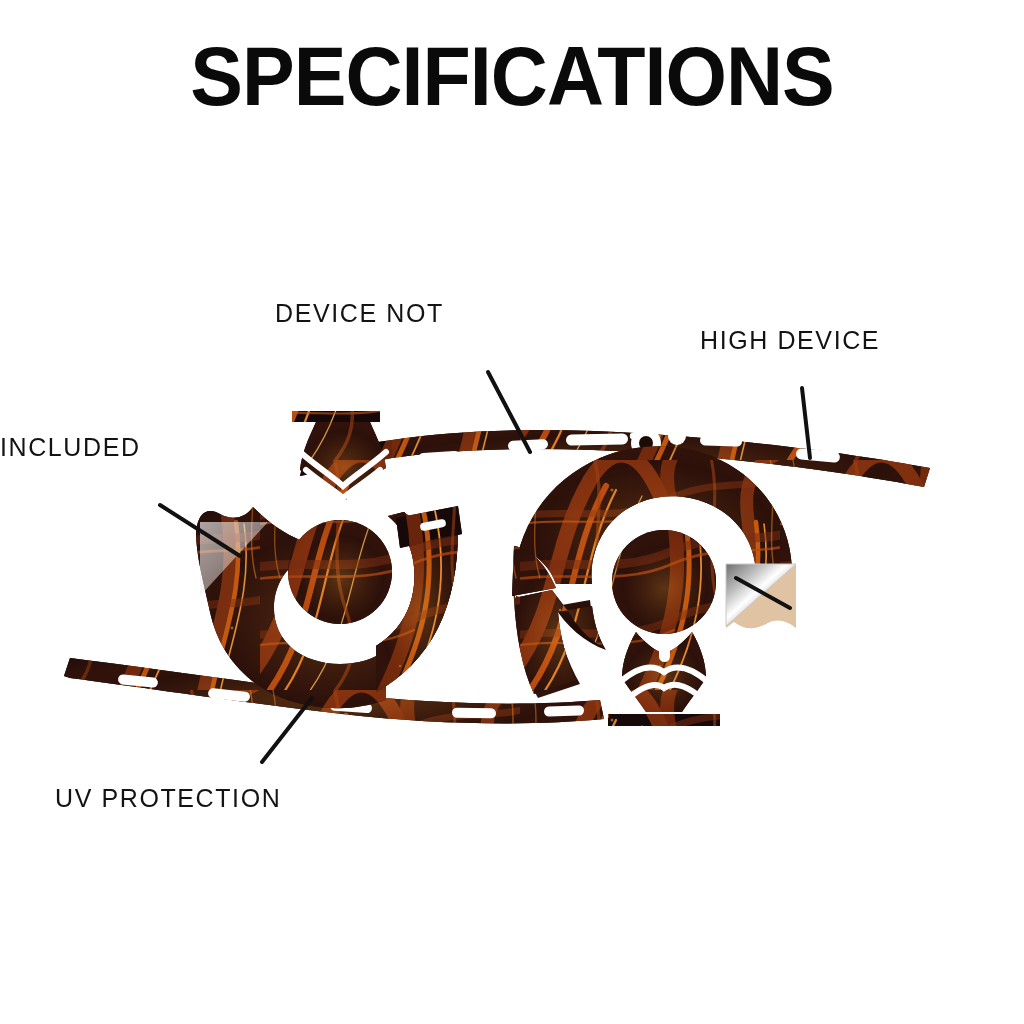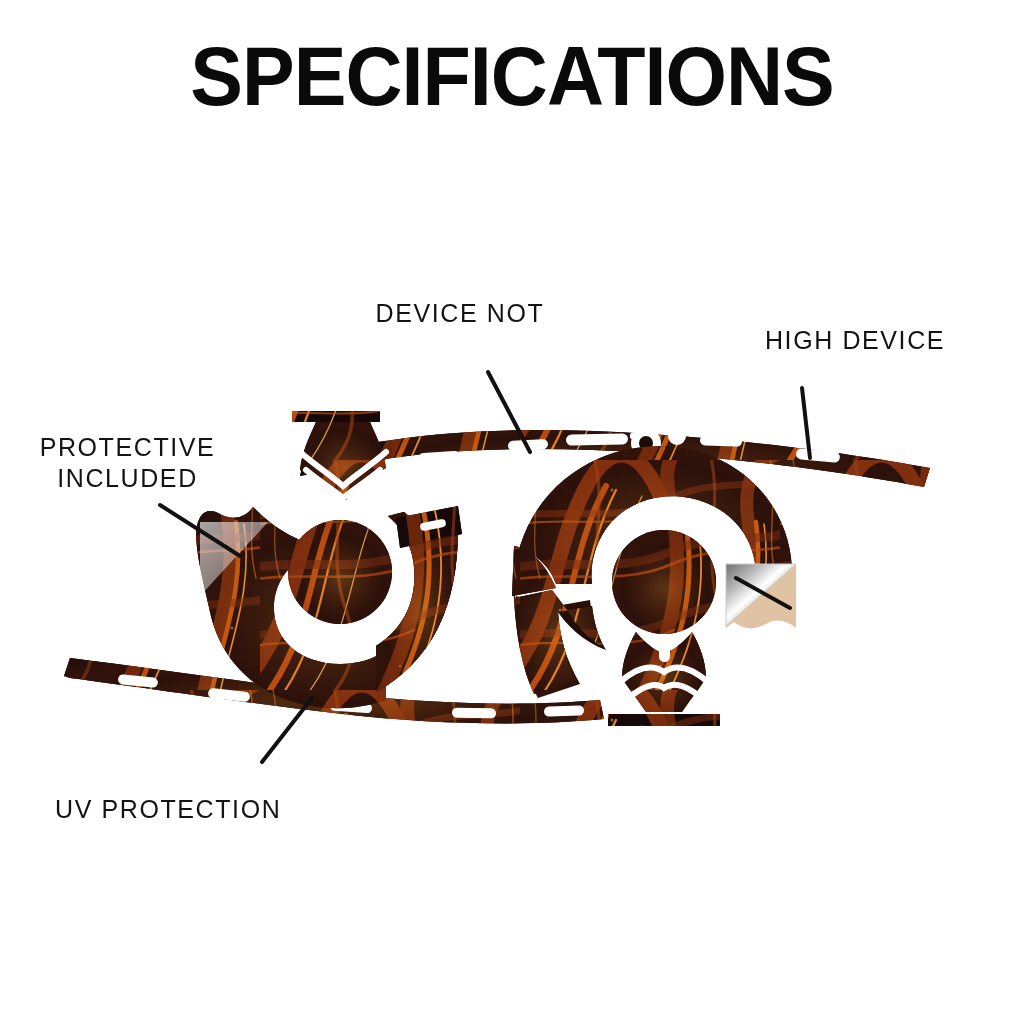--- a/index.html
+++ b/index.html
@@ -38,28 +38,28 @@
   }
   .callout {
     position: absolute;
     font-family: "Liberation Sans", sans-serif;
     font-weight: 400;
     font-size: 25px;
     line-height: 1.22;
     letter-spacing: 1.6px;
     color: #131313;
     white-space: nowrap;
-    text-align: center;
+    text-align: left;
   }
   .callout span { display: block; }
   #cl-device   { left: 275px; top: 298px; width: 370px; }
   #cl-imaging  { left: 700px; top: 325px; width: 310px; }
   #cl-laminate { left: 0px;   top: 432px; width: 255px; }
   #cl-3m       { left: 690px; top: 645px; width: 320px; text-align: left; }
-  #cl-uv       { left: 55px;  top: 783px; width: 320px; text-align: left; margin-top: 11px; }
+  #cl-uv       { left: 55px;  top: 783px; width: 320px; text-align: left; }
   svg.art {
     position: absolute;
     left: 0;
     top: 0;
     width: 1024px;
     height: 1024px;
     display: block;
   }
 </style>
 </head>
@@ -458,21 +458,20 @@
 
   <div class="callout" id="cl-device">
     <span>DEVICE NOT</span>
   </div>
 
   <div class="callout" id="cl-imaging">
     <span>HIGH DEVICE</span>
   </div>
 
   <div class="callout" id="cl-laminate">
-    <span>PROTECTIVE</span>
     <span>INCLUDED</span>
   </div>
 
 
   <div class="callout" id="cl-uv">
     <span>UV PROTECTION</span>
   </div>
 
 </div>
 

